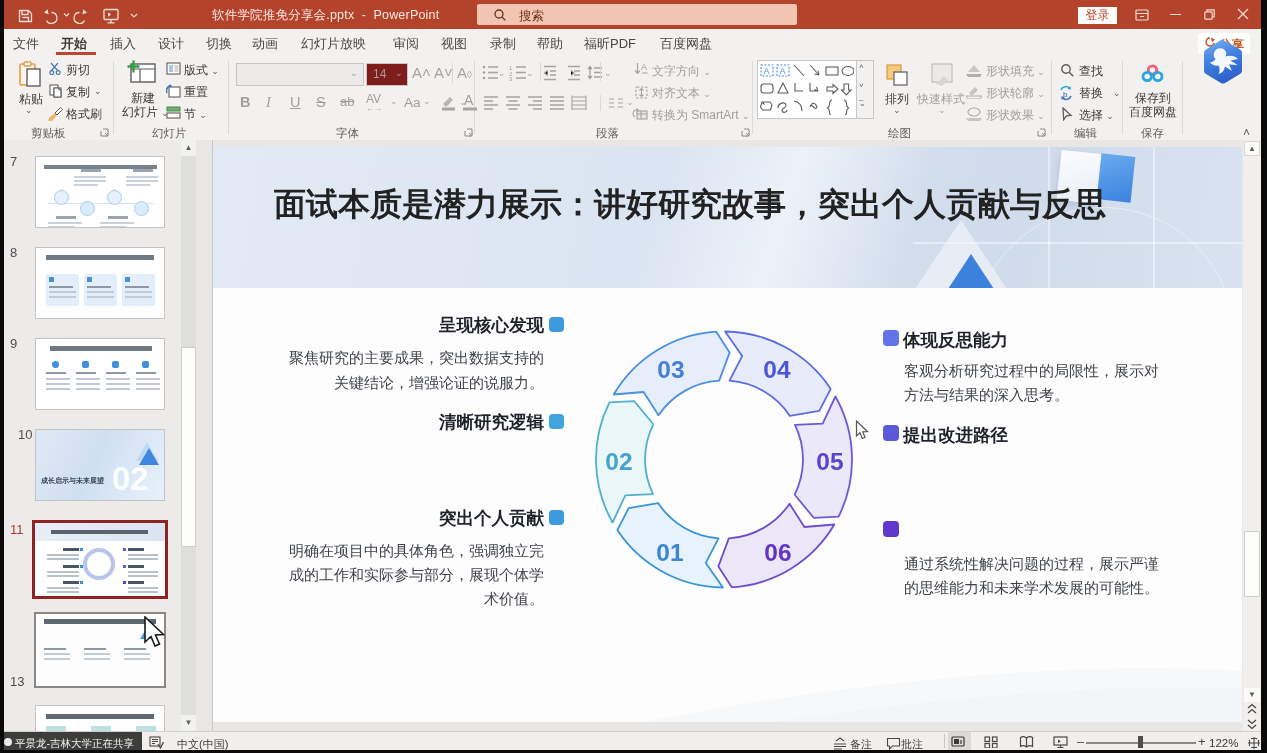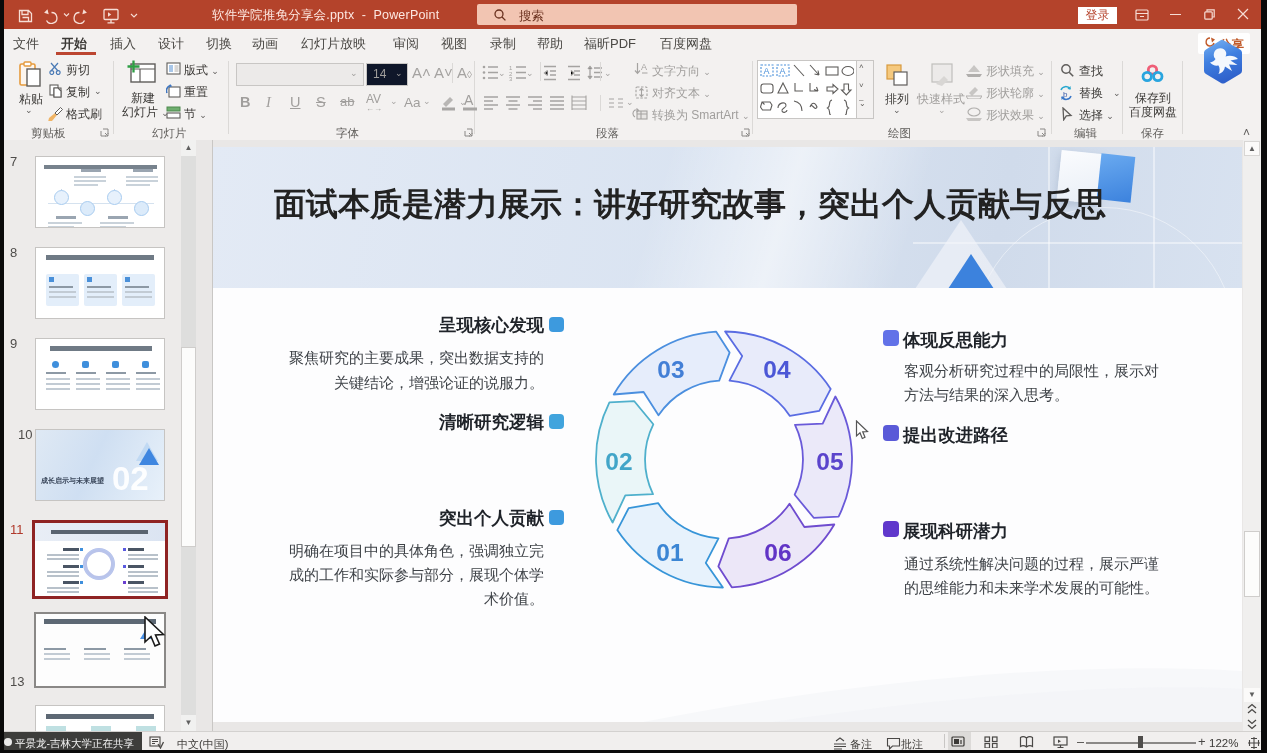--- a/index.html
+++ b/index.html
@@ -124,21 +124,21 @@
 <div class="a" style="left:184px;top:84px;font-size:12px;color:#3b3936;">重置</div>
 <svg class="a" style="left:166px;top:106px;" width="15" height="13" viewBox="0 0 15 13">
     <rect x="1" y="1" width="13" height="4" fill="#6fae6f" stroke="#4e8a4e"></rect>
     <rect x="1" y="7" width="13" height="5" fill="#fff" stroke="#5f5d5b" stroke-width="1.1"></rect>
   </svg>
 <div class="a" style="left:184px;top:106px;font-size:12px;color:#3b3936;">节 <span style="font-size:9px;color:#5f5d5b;">⌄</span></div>
 <div class="a" style="left:152px;top:126px;font-size:11.5px;color:#605e5b;">幻灯片</div>
 
 <div class="a" style="left:236px;top:63px;width:126px;height:21px;background:#eceae9;border:1px solid #c8c6c4;"></div>
 <div class="a" style="left:350px;top:68px;font-size:9px;color:#a09e9c;">⌄</div>
-<div class="a" style="left:366px;top:63px;width:40px;height:21px;background:#0f172a;border:1px solid #c8c6c4;color:#a09e9c;font-size:12px;line-height:21px;text-indent:6px;">14</div>
+<div class="a" style="left:366px;top:63px;width:40px;height:21px;background:#7f1d1d;border:1px solid #c8c6c4;color:#a09e9c;font-size:12px;line-height:21px;text-indent:6px;">14</div>
 <div class="a" style="left:395px;top:68px;font-size:9px;color:#a09e9c;">⌄</div>
 <div class="a" style="left:412px;top:64px;font-size:15px;color:#a5a3a1;">A˄</div>
 <div class="a" style="left:434px;top:64px;font-size:15px;color:#a5a3a1;">A˅</div>
 <div class="a" style="left:452px;top:63px;width:1px;height:20px;background:#dbd9d7;"></div>
 <div class="a" style="left:457px;top:64px;font-size:15px;color:#a5a3a1;">A<span style="font-size:10px;">◊</span></div>
 <div class="a" style="left:240px;top:94px;font-size:14.5px;color:#a09e9c;"><b>B</b></div>
 <div class="a" style="left:266px;top:94px;font-size:14.5px;color:#a09e9c;font-style:italic;font-family:'Liberation Serif',serif;">I</div>
 <div class="a" style="left:290px;top:94px;font-size:14.5px;color:#a09e9c;text-decoration:underline;">U</div>
 <div class="a" style="left:316px;top:94px;font-size:14.5px;color:#a09e9c;text-decoration:line-through;">S</div>
 <div class="a" style="left:340px;top:94px;font-size:13px;color:#a09e9c;text-decoration:line-through;">ab</div>
@@ -507,21 +507,20 @@
   <div class="a" style="left:100px;top:359px;width:231px;text-align:right;font-size:17.5px;font-weight:bold;color:#1f2329;">突出个人贡献</div>
   <div class="a" style="left:336px;top:363px;width:15px;height:15px;border-radius:4px;background:#3d9ade;"></div>
   <div class="a" style="left:60px;top:392px;width:271px;text-align:right;font-size:15px;line-height:24px;color:#3f4348;">明确在项目中的具体角色，强调独立完<br>成的工作和实际参与部分，展现个体学<br>术价值。</div>
 
   <div class="a" style="left:670px;top:183px;width:16px;height:16px;border-radius:4px;background:#6272e8;"></div>
   <div class="a" style="left:690px;top:181px;width:240px;font-size:17.5px;font-weight:bold;color:#1f2329;">体现反思能力</div>
   <div class="a" style="left:691px;top:212px;width:262px;font-size:15px;line-height:23.5px;color:#3f4348;">客观分析研究过程中的局限性，展示对<br>方法与结果的深入思考。</div>
   <div class="a" style="left:670px;top:278px;width:16px;height:16px;border-radius:4px;background:#5a5ad8;"></div>
   <div class="a" style="left:690px;top:276px;width:240px;font-size:17.5px;font-weight:bold;color:#1f2329;">提出改进路径</div>
   <div class="a" style="left:670px;top:374px;width:16px;height:16px;border-radius:4px;background:#6038cc;"></div>
-  <div class="a" style="left:690px;top:372px;width:240px;font-size:17.5px;font-weight:bold;color:#1f2329;">展现科研潜力</div>
   <div class="a" style="left:691px;top:405px;width:262px;font-size:15px;line-height:23.5px;color:#3f4348;">通过系统性解决问题的过程，展示严谨<br>的思维能力和未来学术发展的可能性。</div>
 </div>
 
 <svg class="a" style="left:580px;top:315px;" width="290" height="290" viewBox="580 315 290 290" font-family="Liberation Sans">
 <g stroke-width="1.8" stroke-linejoin="round">
 <path d="M 722.9 587.5 A 128.0 128.0 0 0 1 617.3 530.1 L 628.7 508.1 L 658.1 503.1 A 79.0 79.0 0 0 0 718.5 538.3 L 705.8 562.9 Z" fill="#e7f2fc" stroke="#3795d8"></path>
 <path d="M 612.6 522.5 A 128.0 128.0 0 0 1 609.4 402.4 L 634.3 401.2 L 653.3 424.3 A 79.0 79.0 0 0 0 653.0 494.1 L 625.3 495.4 Z" fill="#eaf6f8" stroke="#4fb0cc"></path>
 <path d="M 613.7 394.5 A 128.0 128.0 0 0 1 716.2 331.7 L 729.6 352.6 L 719.2 380.6 A 79.0 79.0 0 0 0 658.5 415.3 L 643.6 392.0 Z" fill="#e6edfb" stroke="#4b8fdf"></path>
 <path d="M 725.1 331.5 A 128.0 128.0 0 0 1 830.7 388.9 L 819.3 410.9 L 789.9 415.9 A 79.0 79.0 0 0 0 729.5 380.7 L 742.2 356.1 Z" fill="#e8ebfa" stroke="#5a6ce2"></path>
 <path d="M 835.4 396.5 A 128.0 128.0 0 0 1 838.6 516.6 L 813.7 517.8 L 794.7 494.7 A 79.0 79.0 0 0 0 795.0 424.9 L 822.7 423.6 Z" fill="#ebe9f9" stroke="#6a5ad9"></path>

